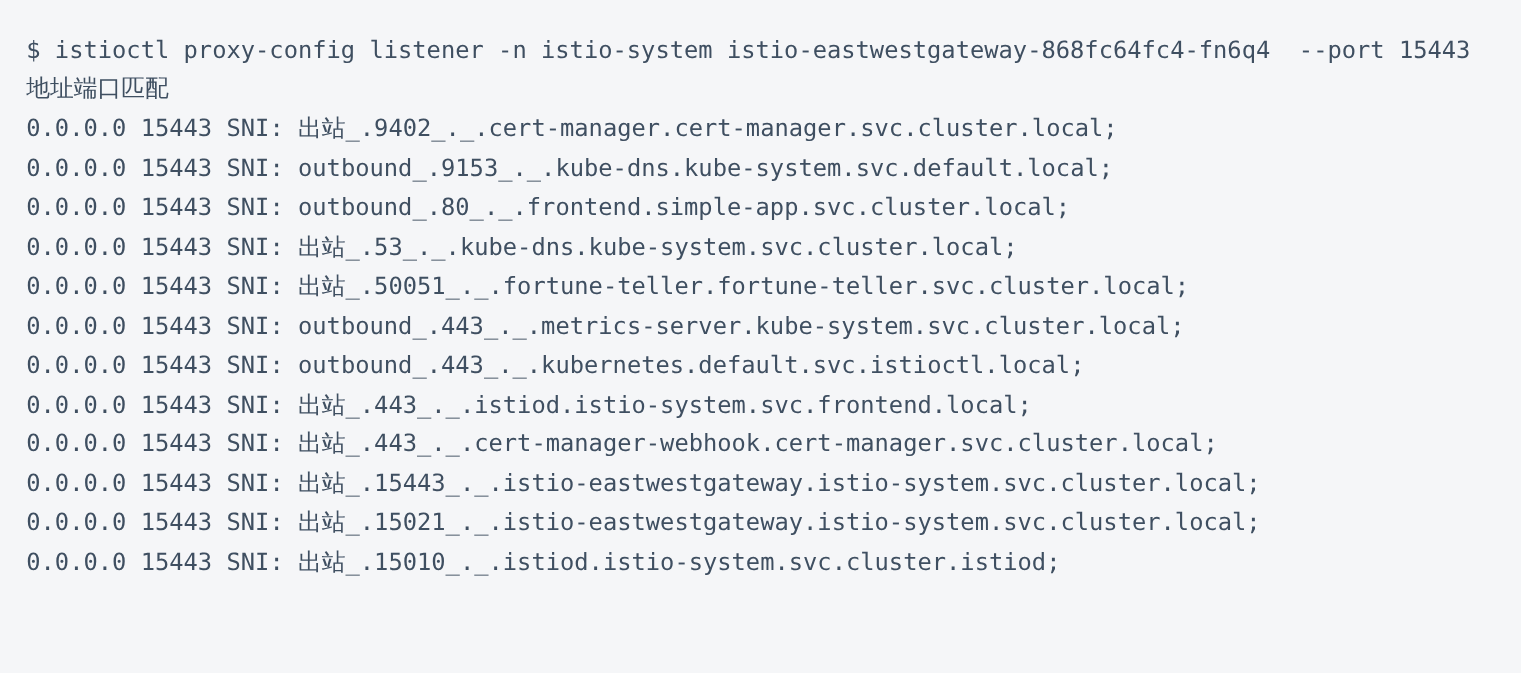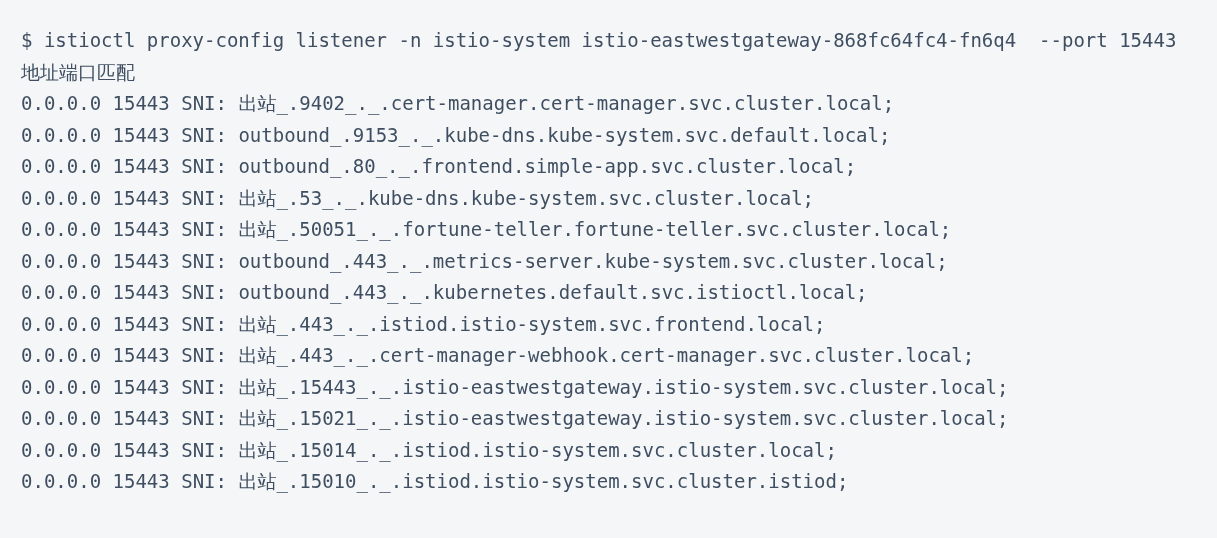--- a/index.html
+++ b/index.html
@@ -15,34 +15,33 @@
     width: 1217px;
     height: 448px;
     padding: 25px 10px 0 21px;
     background: #f5f6f8;
     font-family: "DejaVu Sans Mono", "Liberation Mono", monospace;
     font-size: 19px;
     line-height: 31.5px;
     color: #3f4f61;
   }
   .line { white-space: pre; }
-  .cjk { font-family: Liberation Serif, serif; }
+  .cjk { font-family: Liberation Mono, monospace; }
 </style>
 </head>
 <body>
 
 <div class="terminal">
   <div class="line">$ istioctl proxy-config listener -n istio-system istio-eastwestgateway-868fc64fc4-fn6q4  --port 15443</div>
   <div class="line cjk">地址端口匹配</div>
   <div class="line"><span>0.0.0.0</span> <span>15443</span> <span>SNI:</span> <span>出站_.9402_._.cert-manager.cert-manager.svc.cluster.local;</span></div>
   <div class="line"><span>0.0.0.0</span> <span>15443</span> <span>SNI:</span> <span>outbound_.9153_._.kube-dns.kube-system.svc.default.local;</span></div>
   <div class="line"><span>0.0.0.0</span> <span>15443</span> <span>SNI:</span> <span>outbound_.80_._.frontend.simple-app.svc.cluster.local;</span></div>
   <div class="line"><span>0.0.0.0</span> <span>15443</span> <span>SNI:</span> <span>出站_.53_._.kube-dns.kube-system.svc.cluster.local;</span></div>
   <div class="line"><span>0.0.0.0</span> <span>15443</span> <span>SNI:</span> <span>出站_.50051_._.fortune-teller.fortune-teller.svc.cluster.local;</span></div>
   <div class="line"><span>0.0.0.0</span> <span>15443</span> <span>SNI:</span> <span>outbound_.443_._.metrics-server.kube-system.svc.cluster.local;</span></div>
   <div class="line"><span>0.0.0.0</span> <span>15443</span> <span>SNI:</span> <span>outbound_.443_._.kubernetes.default.svc.istioctl.local;</span></div>
   <div class="line"><span>0.0.0.0</span> <span>15443</span> <span>SNI:</span> <span>出站_.443_._.istiod.istio-system.svc.frontend.local;</span></div>
   <div class="line"><span>0.0.0.0</span> <span>15443</span> <span>SNI:</span> <span>出站_.443_._.cert-manager-webhook.cert-manager.svc.cluster.local;</span></div>
   <div class="line"><span>0.0.0.0</span> <span>15443</span> <span>SNI:</span> <span>出站_.15443_._.istio-eastwestgateway.istio-system.svc.cluster.local;</span></div>
   <div class="line"><span>0.0.0.0</span> <span>15443</span> <span>SNI:</span> <span>出站_.15021_._.istio-eastwestgateway.istio-system.svc.cluster.local;</span></div>
-  <div class="line"><span>0.0.0.0</span> <span>15443</span> <span>SNI:</span> <span>出站_.15014_._.istiod.istio-system.svc.cluster.local;</span></div>
   <div class="line"><span>0.0.0.0</span> <span>15443</span> <span>SNI:</span> <span>出站_.15010_._.istiod.istio-system.svc.cluster.istiod;</span></div>
 </div>
 
 </body></html>

